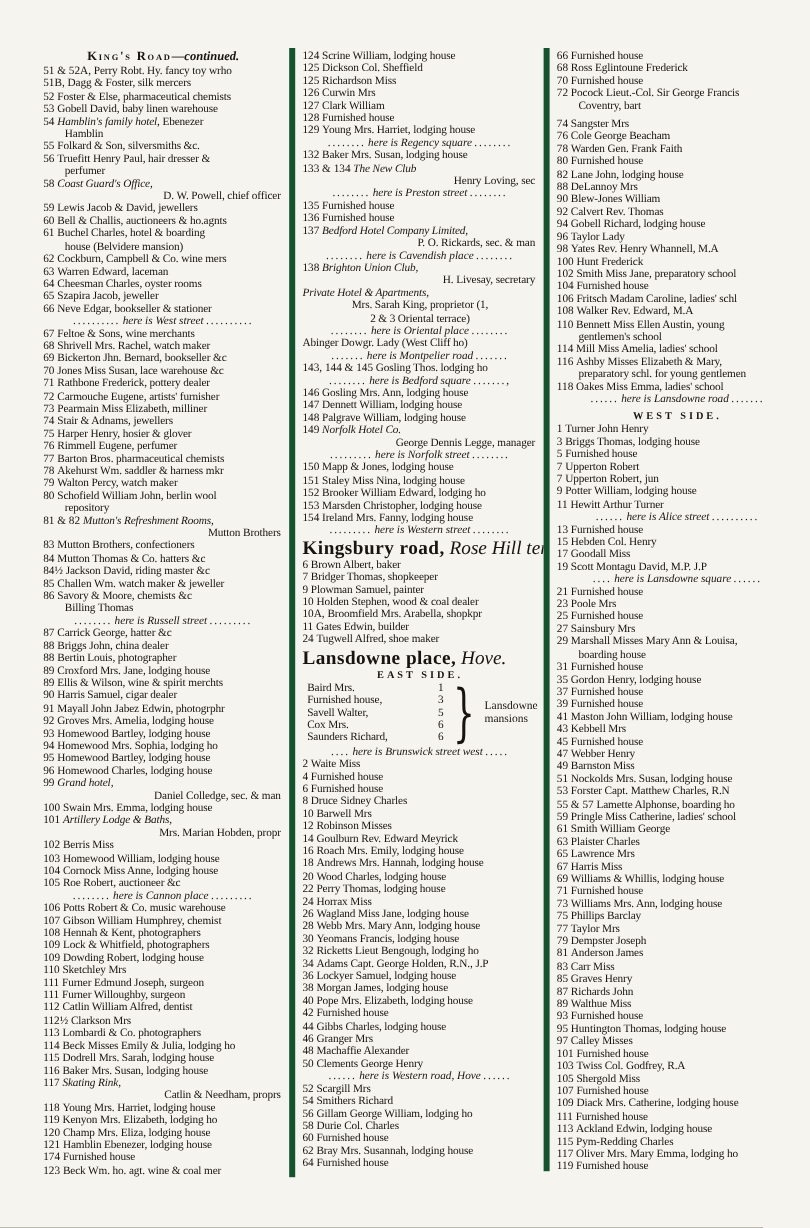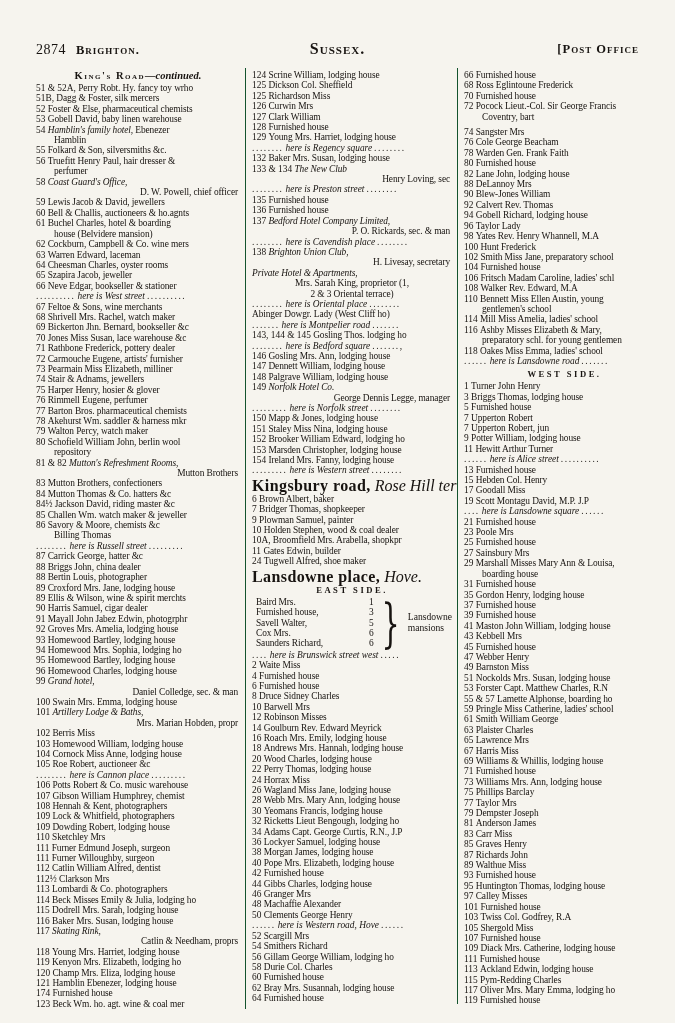--- a/index.html
+++ b/index.html
@@ -12,32 +12,32 @@
   
   .hdr{position:relative;height:20px;margin:0 36px 8px 36px;}
   .hdr .pgnum{font-size:14px;letter-spacing:.5px;}
   .hdr .lefttitle{font-variant:small-caps;font-weight:bold;font-size:12.5px;margin-left:10px;letter-spacing:1px;}
   .hdr .center{position:absolute;left:0;right:0;text-align:center;top:0;
     font-variant:small-caps;font-weight:bold;font-size:16px;letter-spacing:1px;}
   .hdr .right{position:absolute;right:0;top:2px;font-variant:small-caps;font-weight:bold;font-size:12.5px;letter-spacing:1px;}
   
   .cols{display:flex;align-items:flex-start;padding:0 4px 0 34px;height:960px;overflow:hidden;}
   .col{width:212px;box-sizing:border-box;padding:2px 5px 0 2px;overflow:hidden;}
-  .col.rule{border-right:1px solid #14532d;}
+  .col.rule{border-right:5px solid #14532d;}
   .col + .col{padding-left:6px;}
   
   .entry{font-size:9.4px;line-height:10.4px;padding-left:13px;text-indent:-13px;
          white-space:nowrap;overflow:hidden;letter-spacing:-0.1px;}
   .entry .num{letter-spacing:0;}
   .it{font-style:italic;}
   .cont{font-size:9.4px;line-height:10.4px;letter-spacing:-0.1px;white-space:nowrap;overflow:hidden;}
   .cont.ind{padding-left:18px;}
   .cont.right{text-align:right;padding-right:2px;}
   .cont.center{text-align:center;}
-  .divider{font-size:9.4px;line-height:10.4px;text-align:left;white-space:nowrap;overflow:hidden;}
+  .divider{font-size:9.4px;line-height:10.4px;text-align:center;white-space:nowrap;overflow:hidden;}
   .divider .dots{letter-spacing:1.6px;}
   .divider .dlabel{font-style:italic;margin:0 2px;}
   .shead{font-size:10.5px;line-height:11px;text-align:center;margin:0 0 2px 0;white-space:nowrap;}
   .shead .sc{font-variant:small-caps;font-weight:bold;letter-spacing:1.5px;}
   .shead .it{font-style:italic;font-weight:bold;}
   .h2{font-size:16px;line-height:11px;text-align:left;margin:4px 0 3px 0;white-space:nowrap;}
   .h2 .b{font-weight:bold;letter-spacing:.4px;}
   .h2 .it{font-style:italic;}
   .side{font-size:8.6px;line-height:10px;font-weight:bold;letter-spacing:2.5px;text-align:center;margin:3px 0 2px 0;}
   .gap{height:5px;}
@@ -47,25 +47,20 @@
   .brow{display:flex;font-size:9.4px;line-height:10.4px;letter-spacing:-0.1px;font-family:Liberation Serif, serif;}
   .brow .bnum{margin-left:auto;padding-right:4px;}
   .brace{font-family:"DejaVu Serif",serif;font-size:52px;line-height:50px;
          transform:scaleX(.55);margin:0 -2px 0 -4px;font-weight:normal;}
   .blabel{font-size:9.6px;line-height:10.5px;padding-left:3px;}
 </style>
 </head>
 <body>
 
 <div class="page">
-  <div class="hdr">
-    <span class="pgnum">2874</span><span class="lefttitle">Brighton.</span>
-    <span class="center">Sussex.</span>
-    <span class="right">[Post Office</span>
-  </div>
   <div class="cols">
     <div class="col rule">
         <div class="shead"><span class="sc">King's Road</span><span class="it">—continued.</span></div>
         <div class="entry"><span class="num">51 &amp; 52A, </span><span>Perry Robt. Hy. fancy toy wrho</span></div>
         <div class="entry"><span class="num">51B, </span><span>Dagg &amp; Foster, silk mercers</span></div>
         <div class="entry"><span class="num">52 </span><span>Foster &amp; Else, pharmaceutical chemists</span></div>
         <div class="entry"><span class="num">53 </span><span>Gobell David, baby linen warehouse</span></div>
         <div class="entry"><span class="num">54 </span><span class="it">Hamblin's family hotel</span><span>, Ebenezer</span></div>
         <div class="cont ind">Hamblin</div>
         <div class="entry"><span class="num">55 </span><span>Folkard &amp; Son, silversmiths &amp;c.</span></div>
@@ -241,21 +236,21 @@
         <div class="entry"><span class="num">14 </span><span>Goulburn Rev. Edward Meyrick</span></div>
         <div class="entry"><span class="num">16 </span><span>Roach Mrs. Emily, lodging house</span></div>
         <div class="entry"><span class="num">18 </span><span>Andrews Mrs. Hannah, lodging house</span></div>
         <div class="entry"><span class="num">20 </span><span>Wood Charles, lodging house</span></div>
         <div class="entry"><span class="num">22 </span><span>Perry Thomas, lodging house</span></div>
         <div class="entry"><span class="num">24 </span><span>Horrax Miss</span></div>
         <div class="entry"><span class="num">26 </span><span>Wagland Miss Jane, lodging house</span></div>
         <div class="entry"><span class="num">28 </span><span>Webb Mrs. Mary Ann, lodging house</span></div>
         <div class="entry"><span class="num">30 </span><span>Yeomans Francis, lodging house</span></div>
         <div class="entry"><span class="num">32 </span><span>Ricketts Lieut Bengough, lodging ho</span></div>
-        <div class="entry"><span class="num">34 </span><span>Adams Capt. George Curtis, R.N., J.P</span></div>
+        <div class="entry"><span class="num">34 </span><span>Adams Capt. George Holden, R.N., J.P</span></div>
         <div class="entry"><span class="num">36 </span><span>Lockyer Samuel, lodging house</span></div>
         <div class="entry"><span class="num">38 </span><span>Morgan James, lodging house</span></div>
         <div class="entry"><span class="num">40 </span><span>Pope Mrs. Elizabeth, lodging house</span></div>
         <div class="entry"><span class="num">42 </span><span>Furnished house</span></div>
         <div class="entry"><span class="num">44 </span><span>Gibbs Charles, lodging house</span></div>
         <div class="entry"><span class="num">46 </span><span>Granger Mrs</span></div>
         <div class="entry"><span class="num">48 </span><span>Machaffie Alexander</span></div>
         <div class="entry"><span class="num">50 </span><span>Clements George Henry</span></div>
         <div class="divider"><span class="dots">......</span><span class="dlabel">here is Western road, Hove</span><span class="dots">......</span></div>
         <div class="entry"><span class="num">52 </span><span>Scargill Mrs</span></div>

